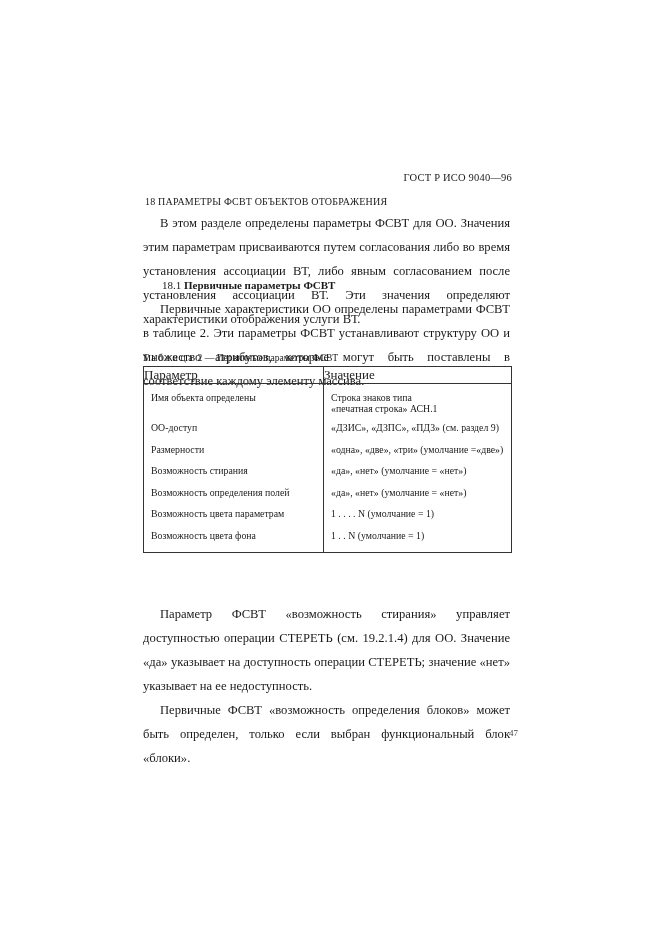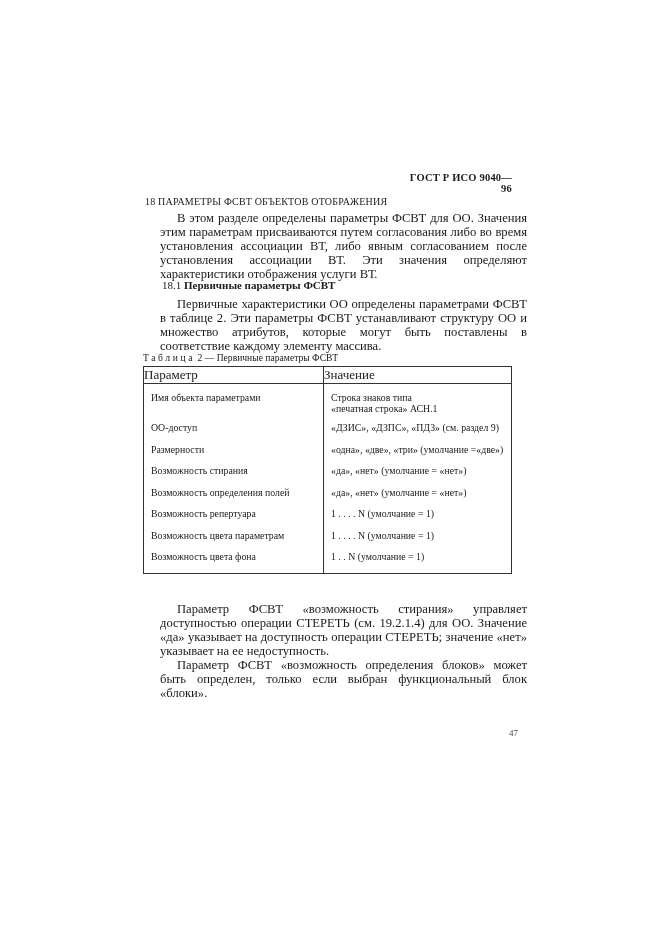--- a/index.html
+++ b/index.html
@@ -1,23 +1,23 @@
 <!DOCTYPE html>
 <html><head>
   <meta charset="utf-8">
   <style>
     html, body { margin: 0; padding: 0; }
     body {
       width: 661px; height: 935px; background: #ffffff; position: relative;
       font-family: "Liberation Serif", "DejaVu Serif", serif; color: #1a1a1a; overflow: hidden;
     }
     .abs { position: absolute; }
-    .header { left: 400px; top: 172px; width: 112px; text-align: right; font-size: 10.5px; font-weight: bold; letter-spacing: 0.2px; }
+    .header { left: 400px; top: 172px; width: 112px; text-align: right; font-size: 10.5px; font-weight: normal; letter-spacing: 0.2px; }
     .section { left: 145px; top: 196px; font-size: 10px; font-weight: normal; letter-spacing: 0.2px; }
-    .para { left: 160px; width: 367px; font-size: 12.6px; line-height: 14px; text-align: justify; }
+    .para { left: 143px; width: 367px; font-size: 12.6px; line-height: 24px; text-align: justify; }
     .para p { margin: 0; text-indent: 17px; }
     .subsec { left: 162px; top: 279px; font-size: 11px; }
     .subsec b { font-weight: bold; }
     .caption { left: 143px; top: 352px; font-size: 9.6px; text-align: right; }
     .caption .sp { letter-spacing: 2.6px; }
     table.t {
       position: absolute; left: 143px; top: 366px; width: 369px; border-collapse: collapse;
       font-size: 9.8px;
     }
     table.t th {
@@ -60,21 +60,21 @@
 
 <table class="t">
   <thead>
     <tr>
       <th class="c1">Параметр</th>
       <th class="c2">Значение</th>
     </tr>
   </thead>
   <tbody>
     <tr class="first">
-      <td class="c1">Имя объекта параметрами</td>
+      <td class="c1">Имя объекта определены</td>
       <td class="c2">
         <div>Строка знаков типа</div>
         <div>«печатная строка» АСН.1</div>
       </td>
     </tr>
     <tr>
       <td class="c1">ОО-доступ</td>
       <td class="c2">«ДЗИС», «ДЗПС», «ПДЗ» (см. раздел 9)</td>
     </tr>
     <tr>
@@ -83,32 +83,28 @@
     </tr>
     <tr>
       <td class="c1">Возможность стирания</td>
       <td class="c2">«да», «нет» (умолчание = «нет»)</td>
     </tr>
     <tr>
       <td class="c1">Возможность определения полей</td>
       <td class="c2">«да», «нет» (умолчание = «нет»)</td>
     </tr>
     <tr>
-      <td class="c1">Возможность репертуара</td>
-      <td class="c2">1 . . . . N (умолчание = 1)</td>
-    </tr>
-    <tr>
       <td class="c1">Возможность цвета параметрам</td>
       <td class="c2">1 . . . . N (умолчание = 1)</td>
     </tr>
     <tr class="last">
       <td class="c1">Возможность цвета фона</td>
       <td class="c2">1 . .    N (умолчание = 1)</td>
     </tr>
   </tbody>
 </table>
 
 <div class="abs para" style="top:602px;">
   <p>Параметр ФСВТ «возможность стирания» управляет доступностью операции СТЕРЕТЬ (см. 19.2.1.4) для ОО. Значение «да» указывает на доступность операции СТЕРЕТЬ; значение «нет» указывает на ее недоступность.</p>
-  <p>Параметр ФСВТ «возможность определения блоков» может быть определен, только если выбран функциональный блок «блоки».</p>
+  <p>Первичные ФСВТ «возможность определения блоков» может быть определен, только если выбран функциональный блок «блоки».</p>
 </div>
 
 <div class="abs pagenum">47</div>
 
 </body></html>

